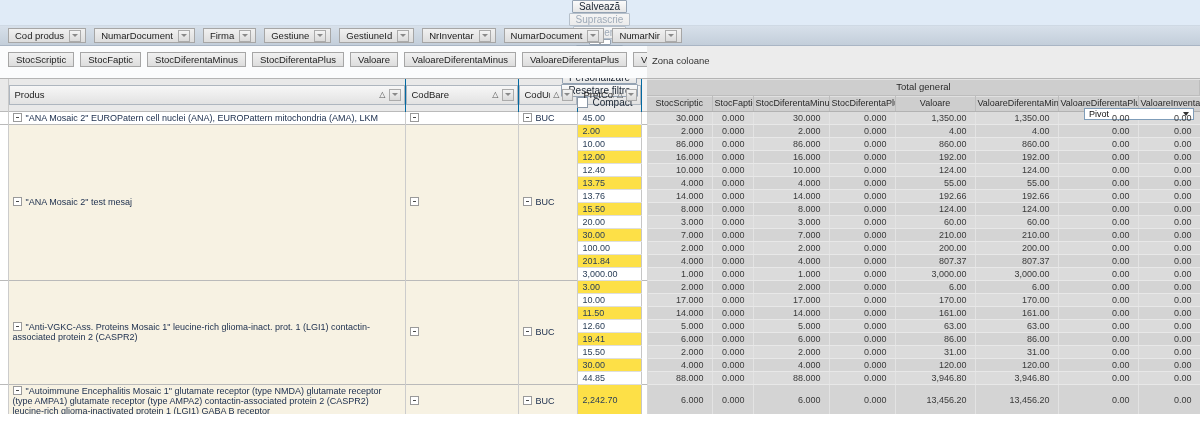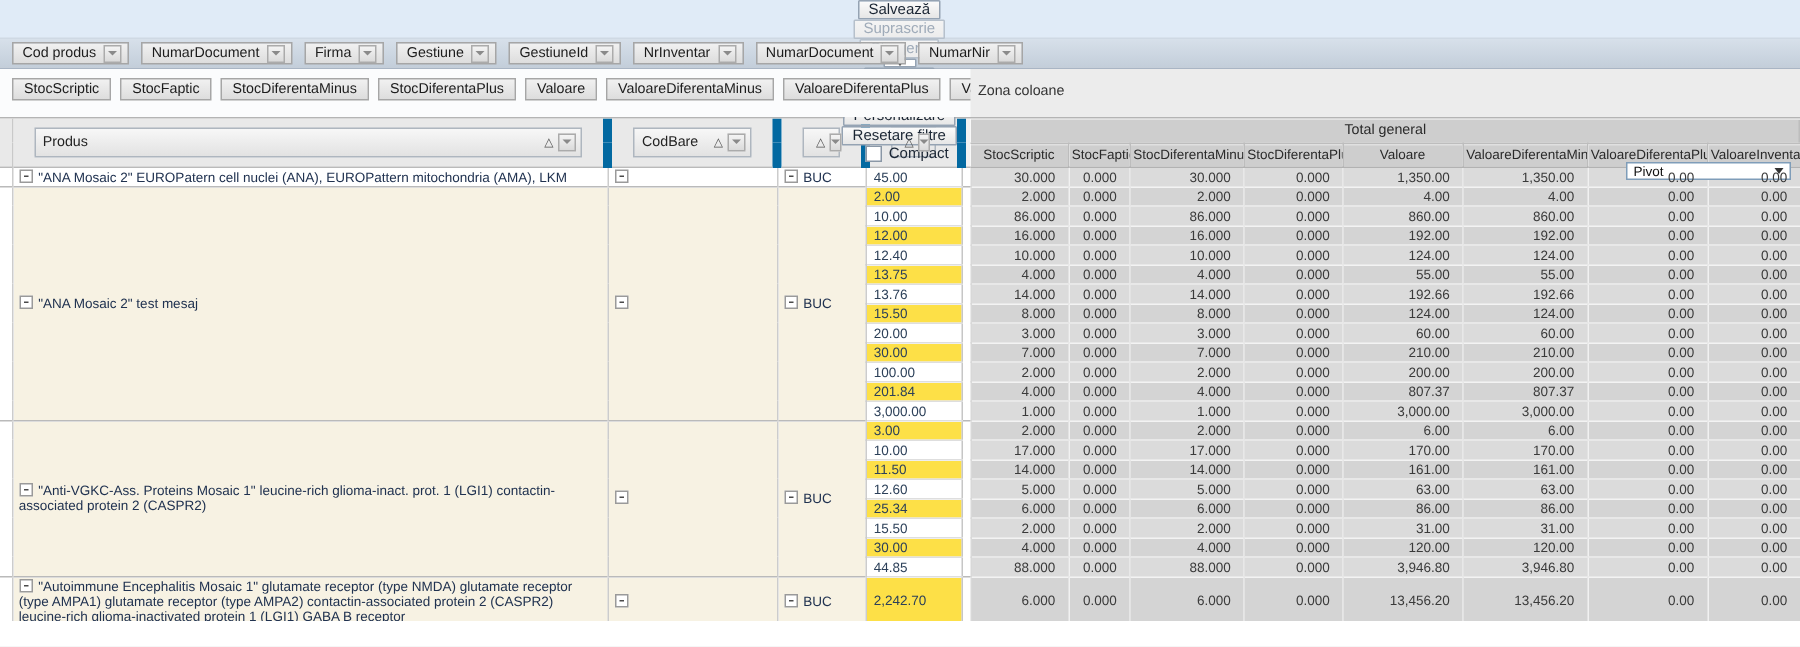--- a/index.html
+++ b/index.html
@@ -61,21 +61,21 @@
   }
   .dd i { display:block; width:0; height:0; border-left:3px solid transparent; border-right:3px solid transparent; border-top:3px solid #8a8a8a; }
   
   .colsrow { position:relative; height:32px; background:#fbfcfd; }
   .colchips { position:absolute; left:8px; top:6px; display:flex; gap:6px; }
   .zona { position:absolute; left:647px; top:0; right:0; bottom:0; background:#ececec; padding:9px 0 0 5px; font-size:9.5px; color:#333; }
   
   .grid-wrap { height:336px; border-top:1px solid #b4b4b4; overflow:hidden; }
   table.grid { width:1200px; table-layout:fixed; border-collapse:collapse; font-size:9px; }
   .grid th, .grid td { overflow:hidden; }
-  th.lhead { background:#e9e9e9; vertical-align:middle; padding:0 14px; border-right:6px solid #0369a1; }
+  th.lhead { background:#e9e9e9; vertical-align:middle; padding:0 0; border-right:1px solid #0369a1; }
   th.ind  { background:#e9e9e9; border-right:1px solid #c9c9c9; }
   th.fill { background:#f2f2f2; }
   .hdr-btn {
     display:flex; align-items:center; gap:3px; height:20px; padding:0 3px 0 5px;
     background:linear-gradient(#f7f7f7,#e2e2e2); border:1px solid #aeb6bf;
     font-size:9.5px; font-weight:normal; color:#222; cursor:pointer;
   }
   .hdr-btn .lbl { flex:1 1 auto; text-align:left; white-space:nowrap; overflow:hidden; }
   .sort { font-size:8px; color:#555; line-height:1; }
   th.tg {
@@ -467,21 +467,21 @@
             <td class="num o">5.000</td>
             <td class="num o">0.000</td>
             <td class="num o">5.000</td>
             <td class="num o">0.000</td>
             <td class="num o">63.00</td>
             <td class="num o">63.00</td>
             <td class="num o">0.00</td>
             <td class="num o">0.00</td>
           </tr>
           <tr>
-            <td class="pret e">25.34</td>
+            <td class="pret e">19.41</td>
             <td class="num e">6.000</td>
             <td class="num e">0.000</td>
             <td class="num e">6.000</td>
             <td class="num e">0.000</td>
             <td class="num e">86.00</td>
             <td class="num e">86.00</td>
             <td class="num e">0.00</td>
             <td class="num e">0.00</td>
           </tr>
           <tr>

